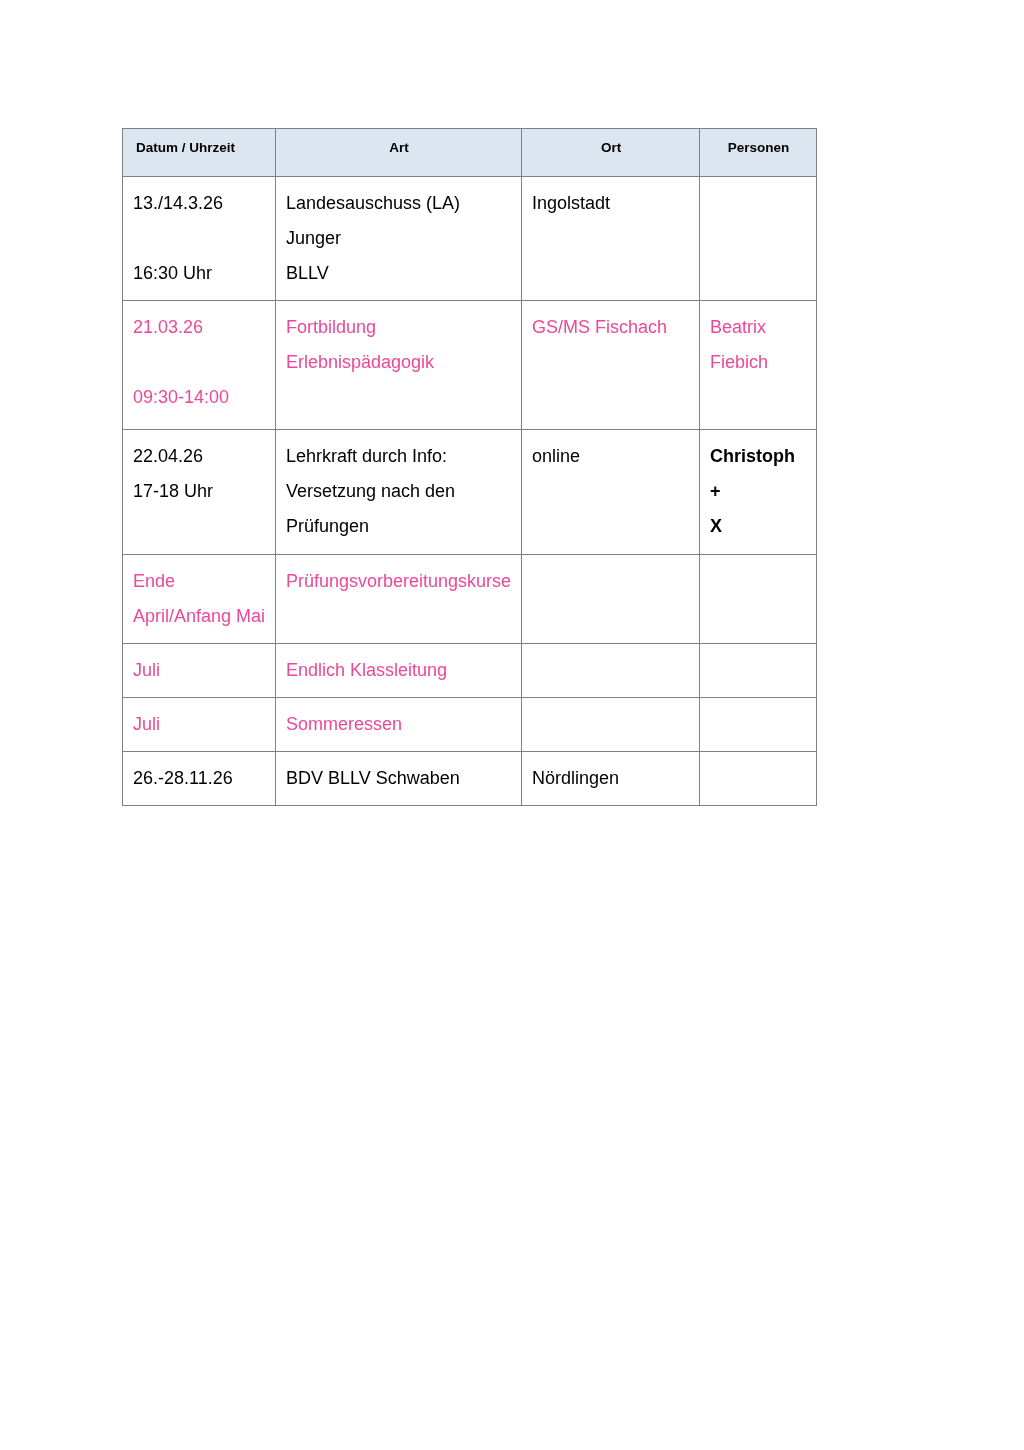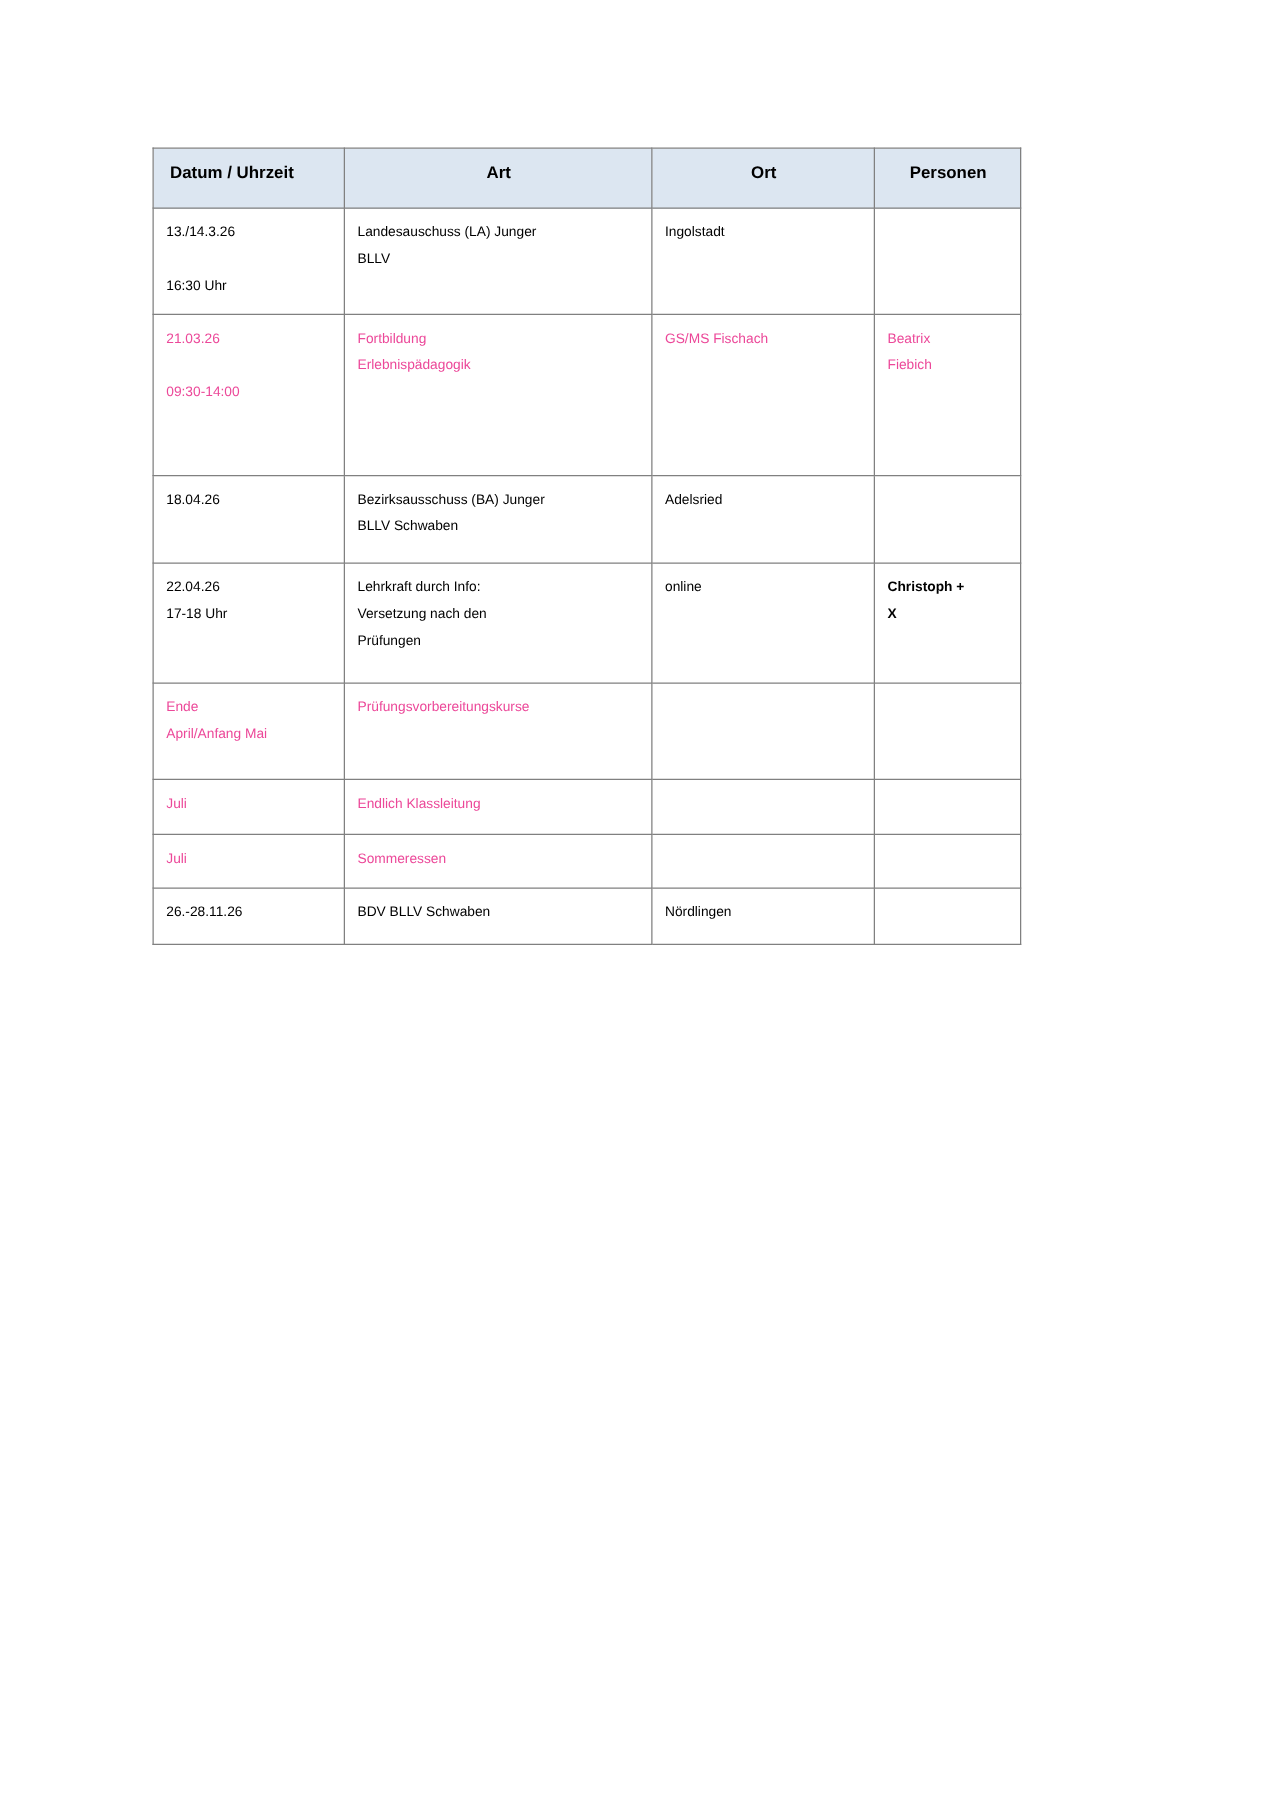--- a/index.html
+++ b/index.html
@@ -18,42 +18,42 @@
   .page {
     position: relative;
     width: 1024px;
     height: 1450px;
     box-sizing: border-box;
   }
 
   .schedule-wrap {
     position: absolute;
     left: 122px;
-    top: 118px;
+    top: 128px;
     width: 694px;
   }
 
   table.schedule {
     width: 694px;
     border-collapse: collapse;
     table-layout: fixed;
     background: #ffffff;
   }
 
   table.schedule col.c-date  { width: 153px; }
   table.schedule col.c-art   { width: 246px; }
   table.schedule col.c-ort   { width: 178px; }
   table.schedule col.c-pers  { width: 117px; }
 
   table.schedule th,
   table.schedule td {
     border: 1px solid #808080;
     vertical-align: top;
     padding: 9px 9px 9px 10px;
-    font-size: 11px;
+    font-size: 18px;
     line-height: 1.95;
     color: #000000;
     font-weight: normal;
     text-align: left;
   }
 
   table.schedule thead th {
     background: #dce6f1;
     font-weight: bold;
     text-align: center;
@@ -139,33 +139,20 @@
             </td>
             <td style="height: 110px;">
               <span class="cell-line">GS/MS Fischach</span>
             </td>
             <td style="height: 110px;">
               <span class="cell-line">Beatrix</span>
               <span class="cell-line">Fiebich</span>
             </td>
           </tr>
           <tr>
-            <td style="height: 51px;">
-              <span class="cell-line">18.04.26</span>
-            </td>
-            <td style="height: 51px;">
-              <span class="cell-line">Bezirksausschuss (BA) Junger</span>
-              <span class="cell-line">BLLV Schwaben</span>
-            </td>
-            <td style="height: 51px;">
-              <span class="cell-line">Adelsried</span>
-            </td>
-            <td class="cell-empty" style="height: 51px;"></td>
-          </tr>
-          <tr>
             <td style="height: 77px;">
               <span class="cell-line">22.04.26</span>
               <span class="cell-line">17-18 Uhr</span>
             </td>
             <td style="height: 77px;">
               <span class="cell-line">Lehrkraft durch Info:</span>
               <span class="cell-line">Versetzung nach den</span>
               <span class="cell-line">Prüfungen</span>
             </td>
             <td style="height: 77px;">

